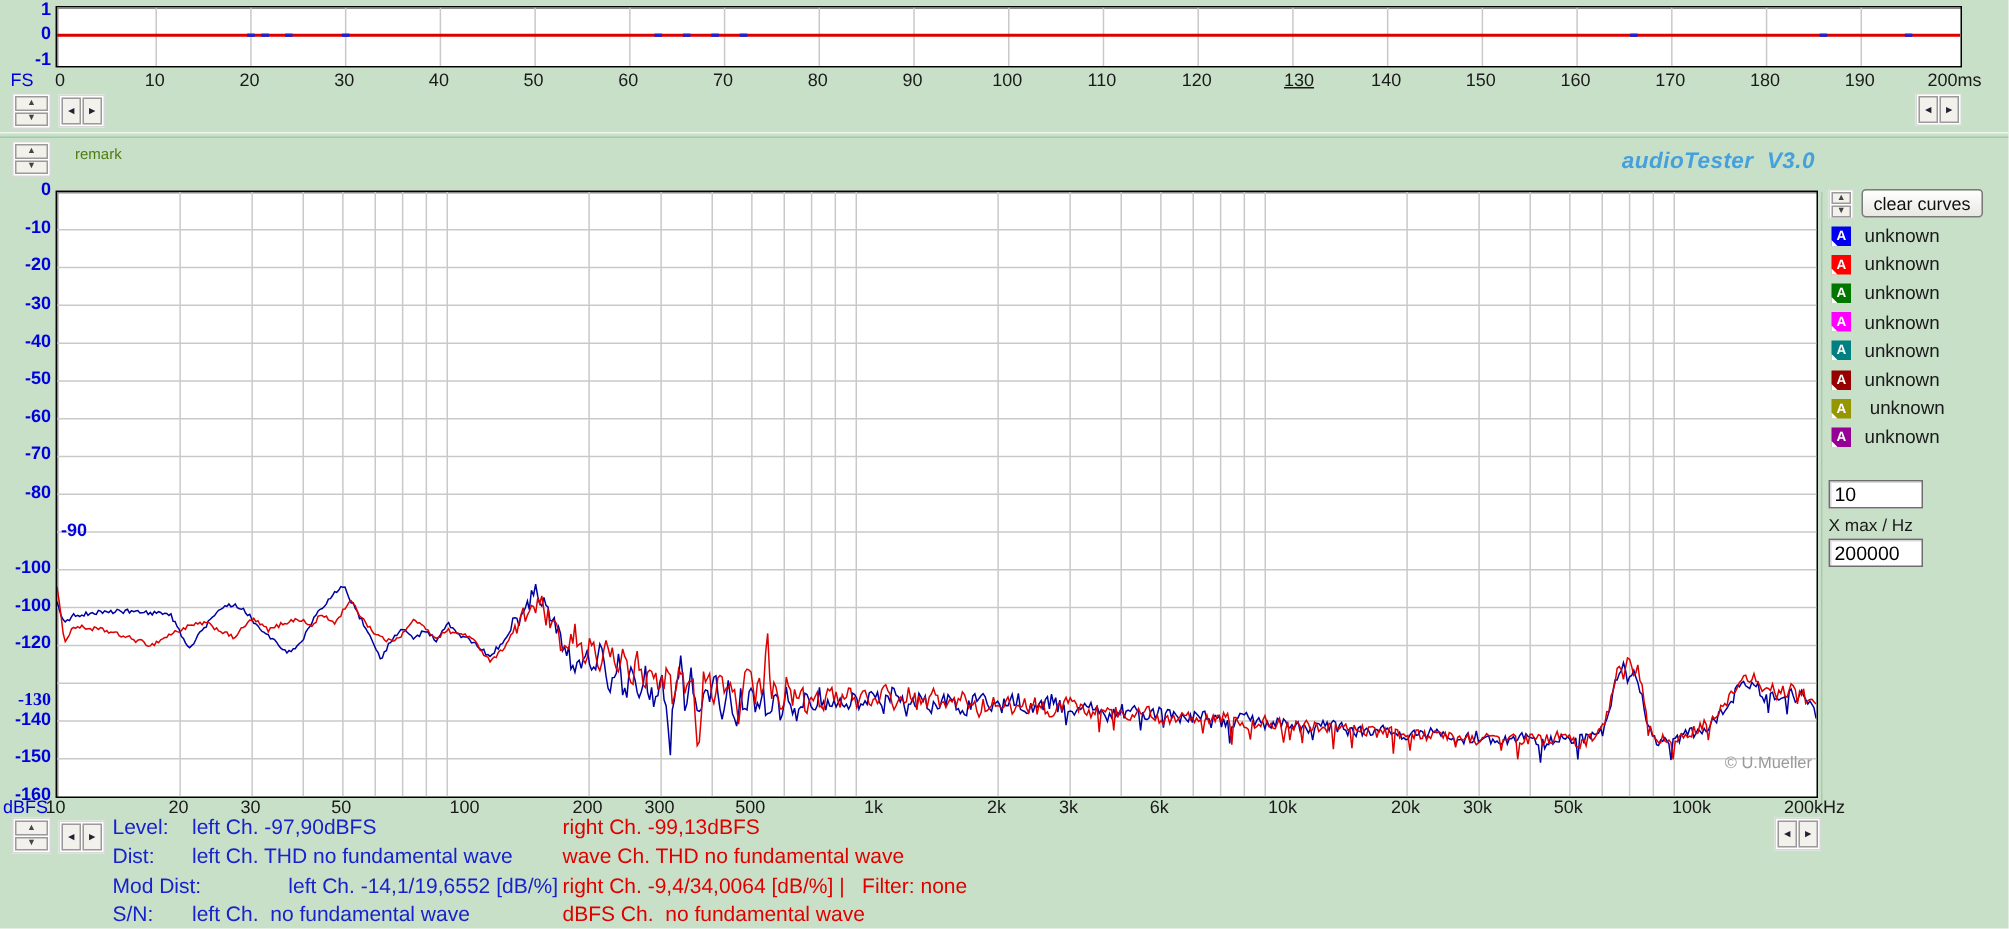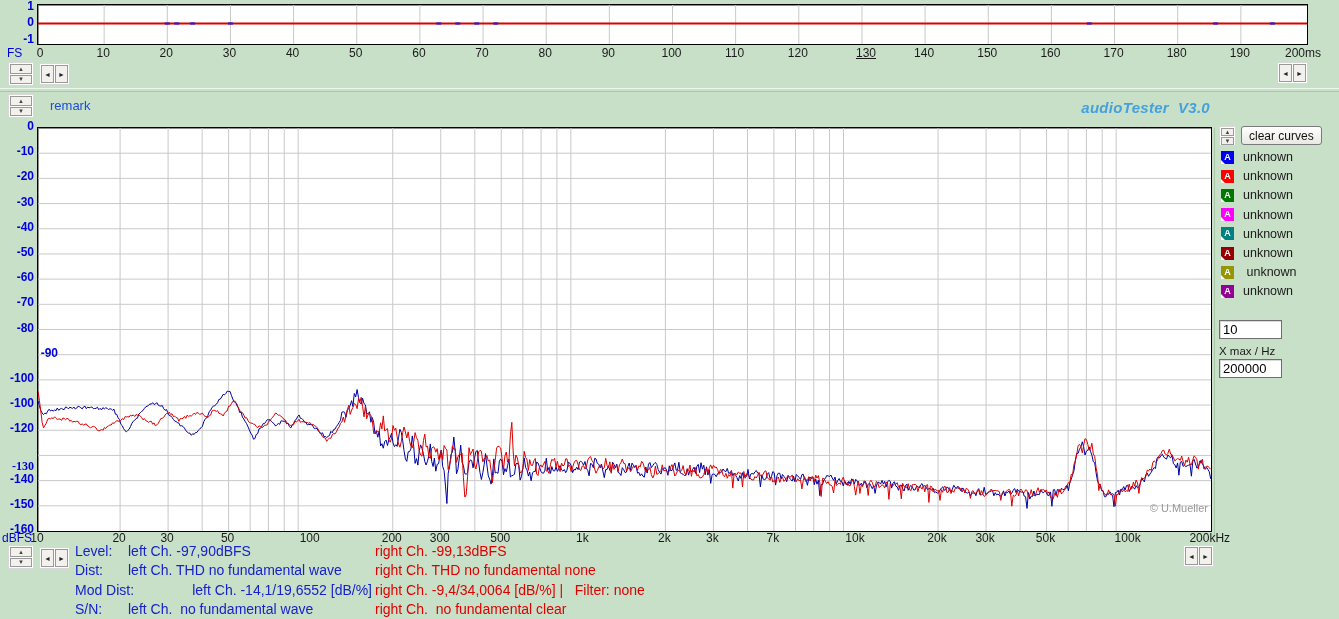--- a/index.html
+++ b/index.html
@@ -40,21 +40,21 @@
   #status{position:absolute;left:75px;top:543px;width:1230px;}
   .status-row{position:relative;height:19.3px;font-size:14px;white-space:pre;}
   .status-row .lbl{position:absolute;left:0;color:#1822CC;}
   .status-row .bl{position:absolute;left:53px;color:#1822CC;}
   .status-row .rd{position:absolute;left:300px;color:#E00000;}
   .status-row .bl.ralign{width:244px;text-align:right;}
   .divider{position:absolute;left:0;width:100%;height:2px;border-top:1px solid #EDF6ED;
            border-bottom:1px solid #A9C6A9;box-sizing:content-box;}
   #logo{position:absolute;left:1040px;top:99px;width:170px;text-align:right;font-size:15px;
         font-weight:bold;font-style:italic;color:#45A0DC;white-space:pre;letter-spacing:.3px;}
-  #remark{position:absolute;left:50px;top:98px;font-size:13px;color:#1d4ed8;}
+  #remark{position:absolute;left:50px;top:98px;font-size:10px;color:#4d7c0f;}
   .groove{position:absolute;width:1px;background:#aec8ae;}
 </style>
 </head>
 <body>
 
 <div class="abs" style="left:0;top:0;width:1339px;height:88px;">
   <div id="time-ylabels">
       <div class="ytick" style="top: -1px;">1</div>
       <div class="ytick" style="top: 15px;">0</div>
       <div class="ytick" style="top: 32px;">-1</div>
@@ -225,21 +225,21 @@
     <div class="xtick" style="left: 119.079px; top: 531px;">20</div>
     <div class="xtick" style="left: 167.092px; top: 531px;">30</div>
     <div class="xtick" style="left: 227.581px; top: 531px;">50</div>
     <div class="xtick" style="left: 309.66px; top: 531px;">100</div>
     <div class="xtick" style="left: 391.739px; top: 531px;">200</div>
     <div class="xtick" style="left: 439.752px; top: 531px;">300</div>
     <div class="xtick" style="left: 500.241px; top: 531px;">500</div>
     <div class="xtick" style="left: 582.32px; top: 531px;">1k</div>
     <div class="xtick" style="left: 664.399px; top: 531px;">2k</div>
     <div class="xtick" style="left: 712.412px; top: 531px;">3k</div>
-    <div class="xtick" style="left: 772.901px; top: 531px;">7k</div>
+    <div class="xtick" style="left: 772.901px; top: 531px;">6k</div>
     <div class="xtick" style="left: 854.98px; top: 531px;">10k</div>
     <div class="xtick" style="left: 937.059px; top: 531px;">20k</div>
     <div class="xtick" style="left: 985.072px; top: 531px;">30k</div>
     <div class="xtick" style="left: 1045.56px; top: 531px;">50k</div>
     <div class="xtick" style="left: 1127.64px; top: 531px;">100k</div>
     <div class="xtick" style="left: 1209.72px; top: 531px;">200kHz</div>
   </div>
 
 <div class="vspin small" style="left:1219px;top:126px;">
   <div class="sbtn">▲</div>
@@ -293,16 +293,16 @@
   <div class="sbtn">◄</div>
   <div class="sbtn">►</div>
 </div>
 <div class="hpair" style="left:1183px;top:545px;">
   <div class="sbtn">◄</div>
   <div class="sbtn">►</div>
 </div>
 
 <div id="status">
     <div class="status-row"><span class="lbl">Level:</span><span class="bl">left Ch. -97,90dBFS</span><span class="rd">right Ch. -99,13dBFS</span></div>
-    <div class="status-row"><span class="lbl">Dist:</span><span class="bl">left Ch. THD no fundamental wave</span><span class="rd">right Ch. THD no fundamental none</span></div>
+    <div class="status-row"><span class="lbl">Dist:</span><span class="bl">left Ch. THD no fundamental wave</span><span class="rd">wave Ch. THD no fundamental wave</span></div>
     <div class="status-row"><span class="lbl">Mod Dist:</span><span class="bl ralign">left Ch. -14,1/19,6552 [dB/%]</span><span class="rd">right Ch. -9,4/34,0064 [dB/%] |   Filter: none</span></div>
-    <div class="status-row"><span class="lbl">S/N:</span><span class="bl">left Ch.  no fundamental wave</span><span class="rd">right Ch.  no fundamental clear</span></div>
+    <div class="status-row"><span class="lbl">S/N:</span><span class="bl">left Ch.  no fundamental wave</span><span class="rd">dBFS Ch.  no fundamental wave</span></div>
   </div>
 
 </body></html>

